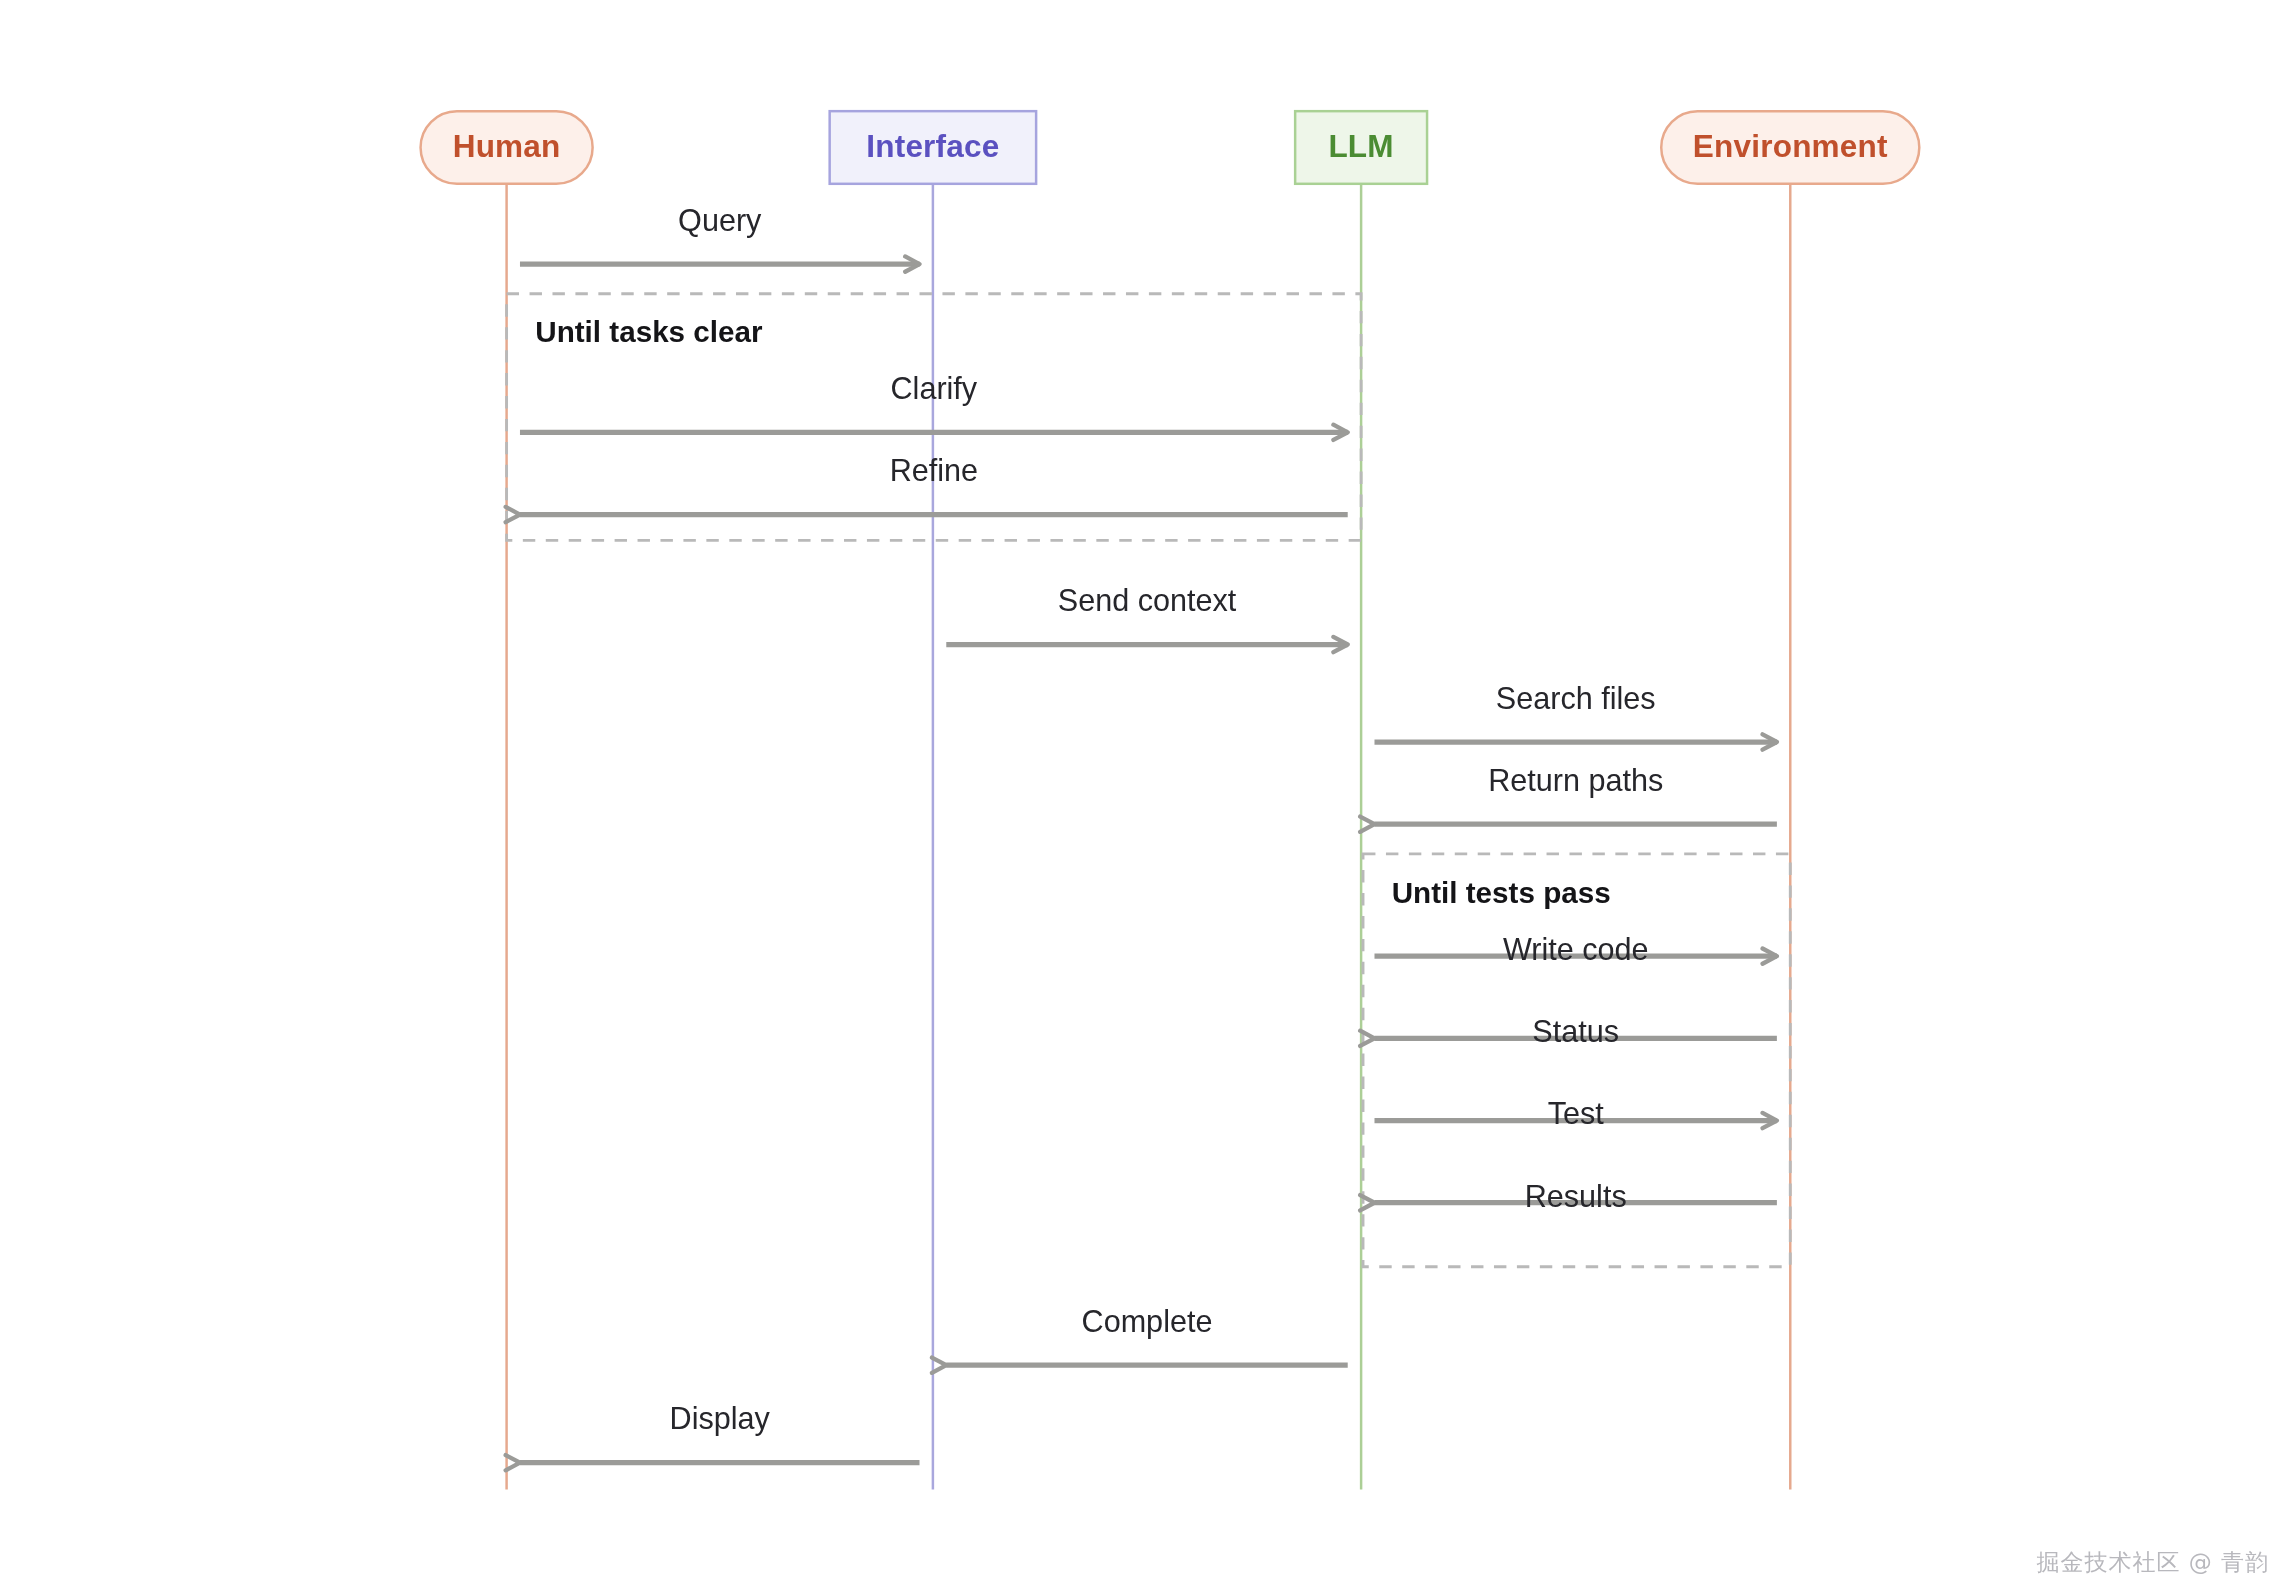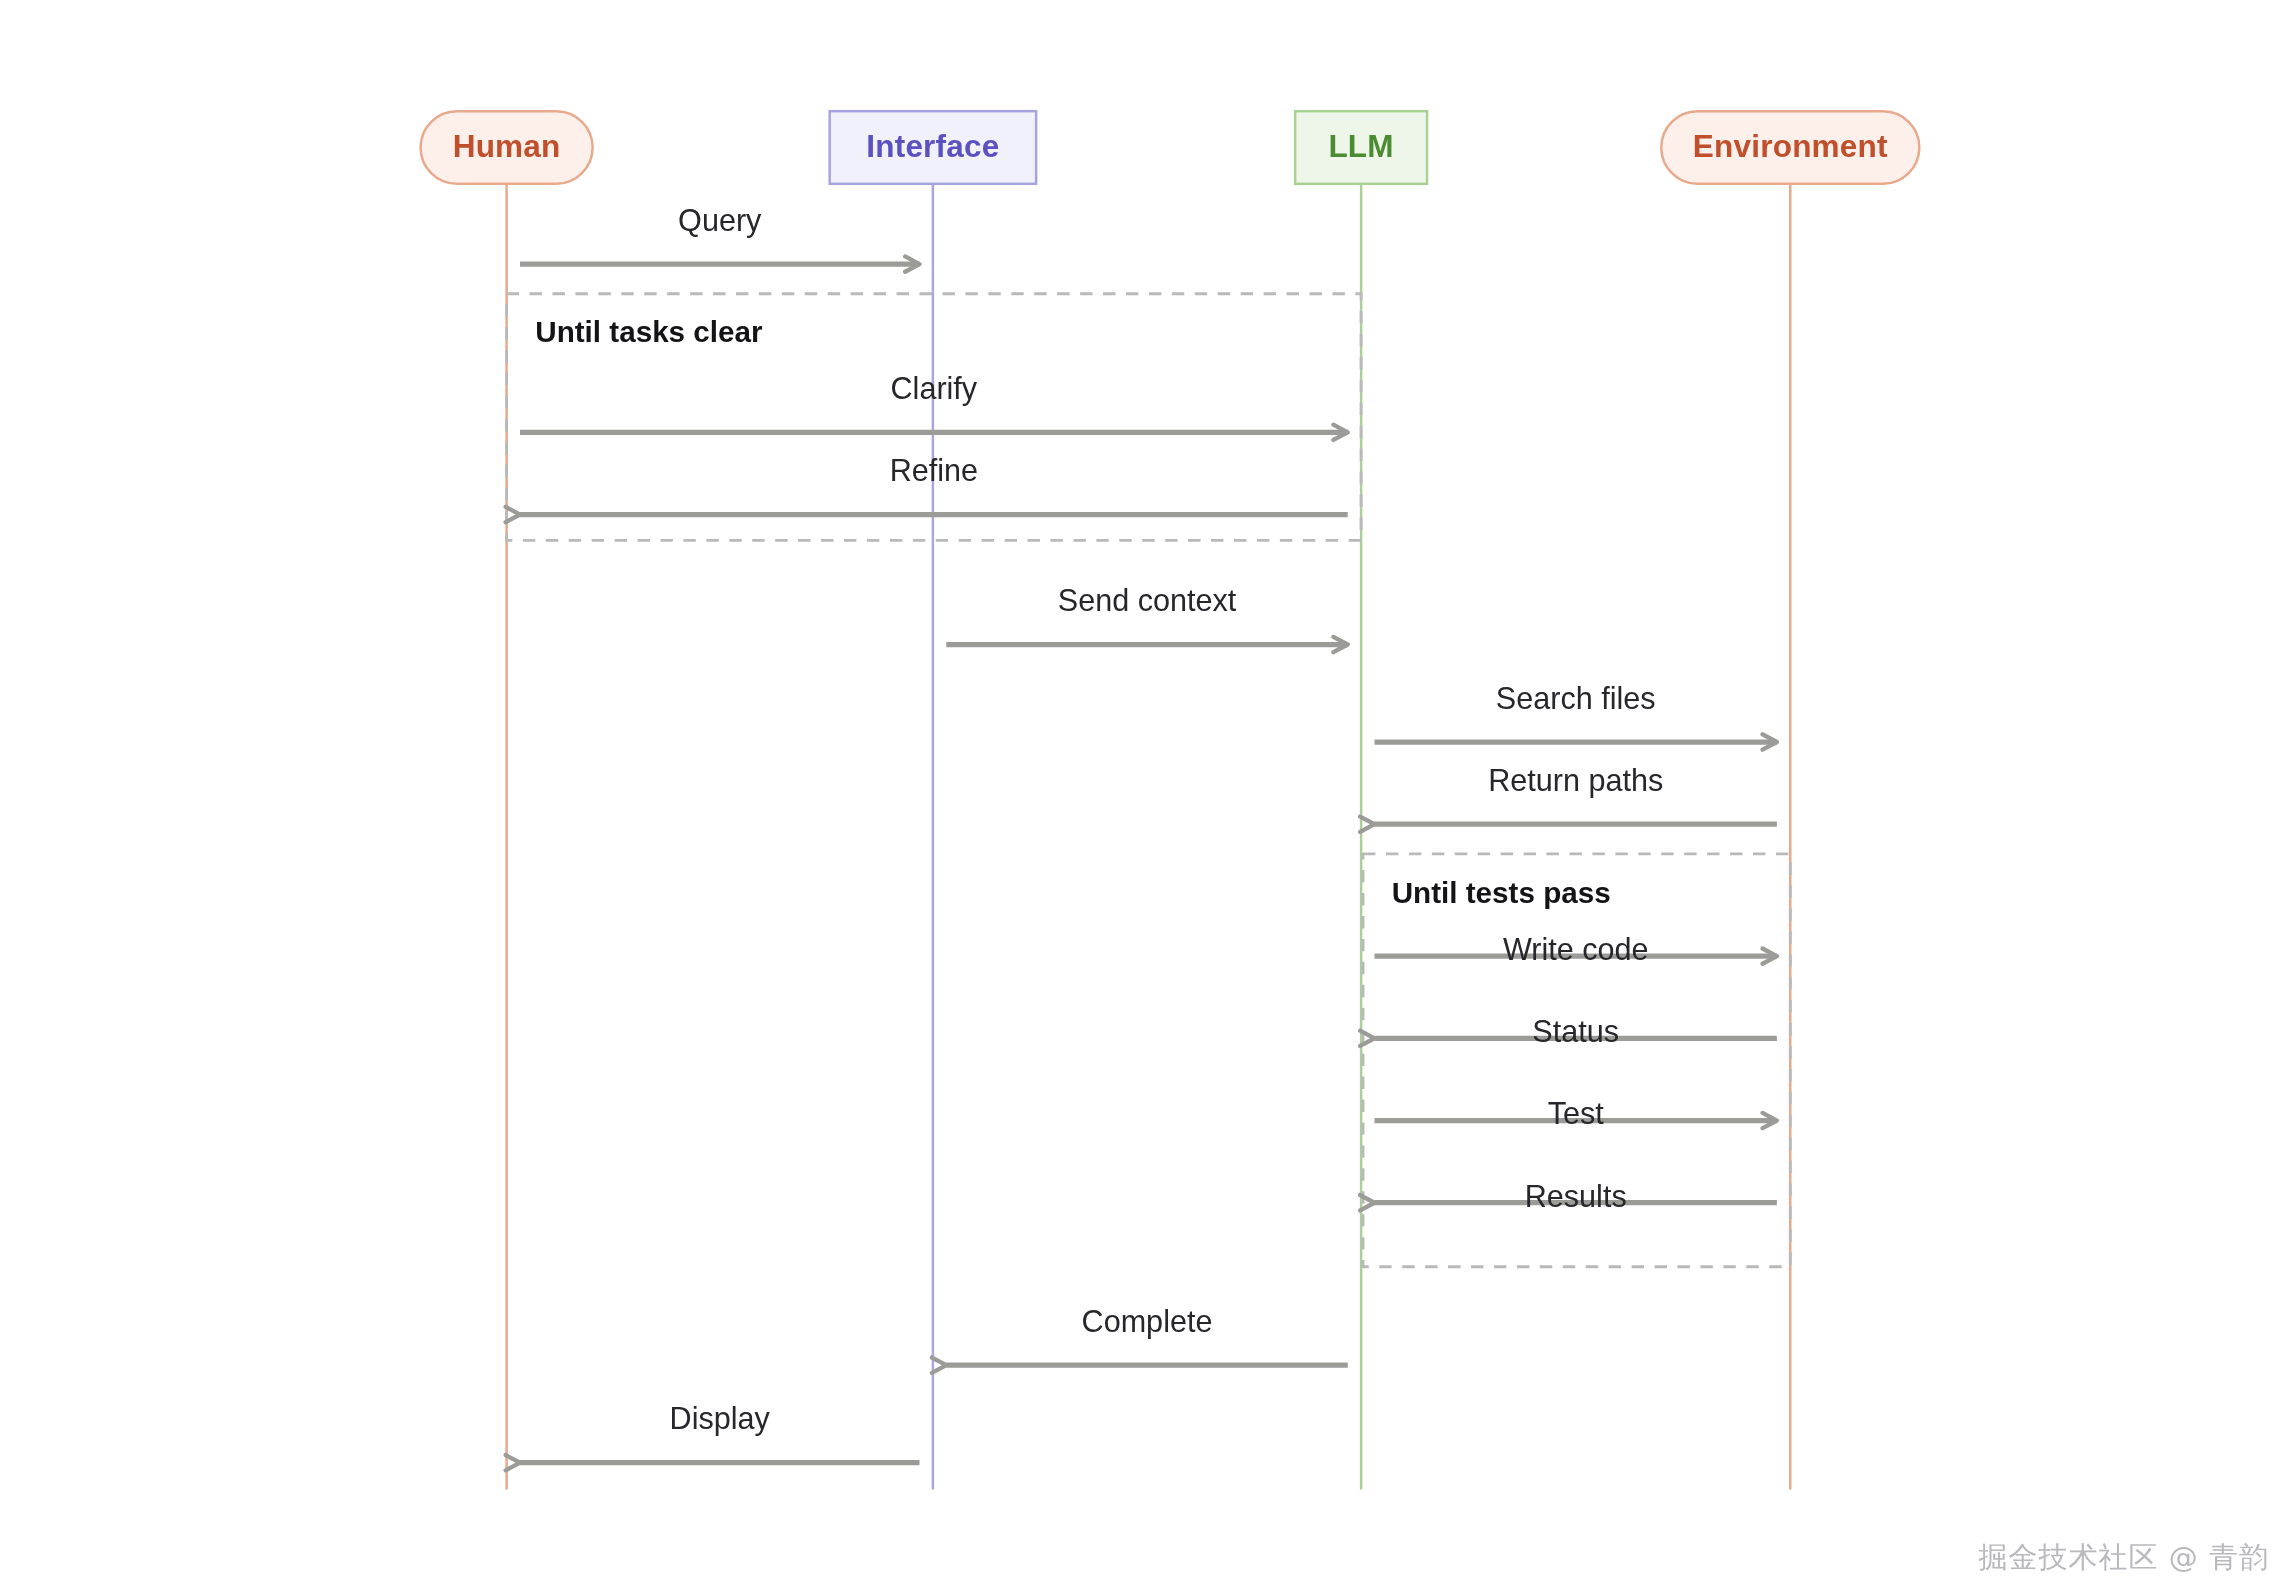--- a/index.html
+++ b/index.html
@@ -45,21 +45,21 @@
     font-size: 31px;
     font-weight: 700;
     fill: #141417;
     text-anchor: start;
     dominant-baseline: alphabetic;
   }
   .watermark {
     position: absolute;
     right: 25px;
     bottom: 15.3px;
-    font-size: 29px;
+    font-size: 23px;
     color: #b8b8bd;
     font-family: "DejaVu Sans", "Liberation Sans", sans-serif;
     letter-spacing: 1px;
     white-space: nowrap;
     margin-left: 20px;
   }
 </style>
 </head>
 <body>
 

